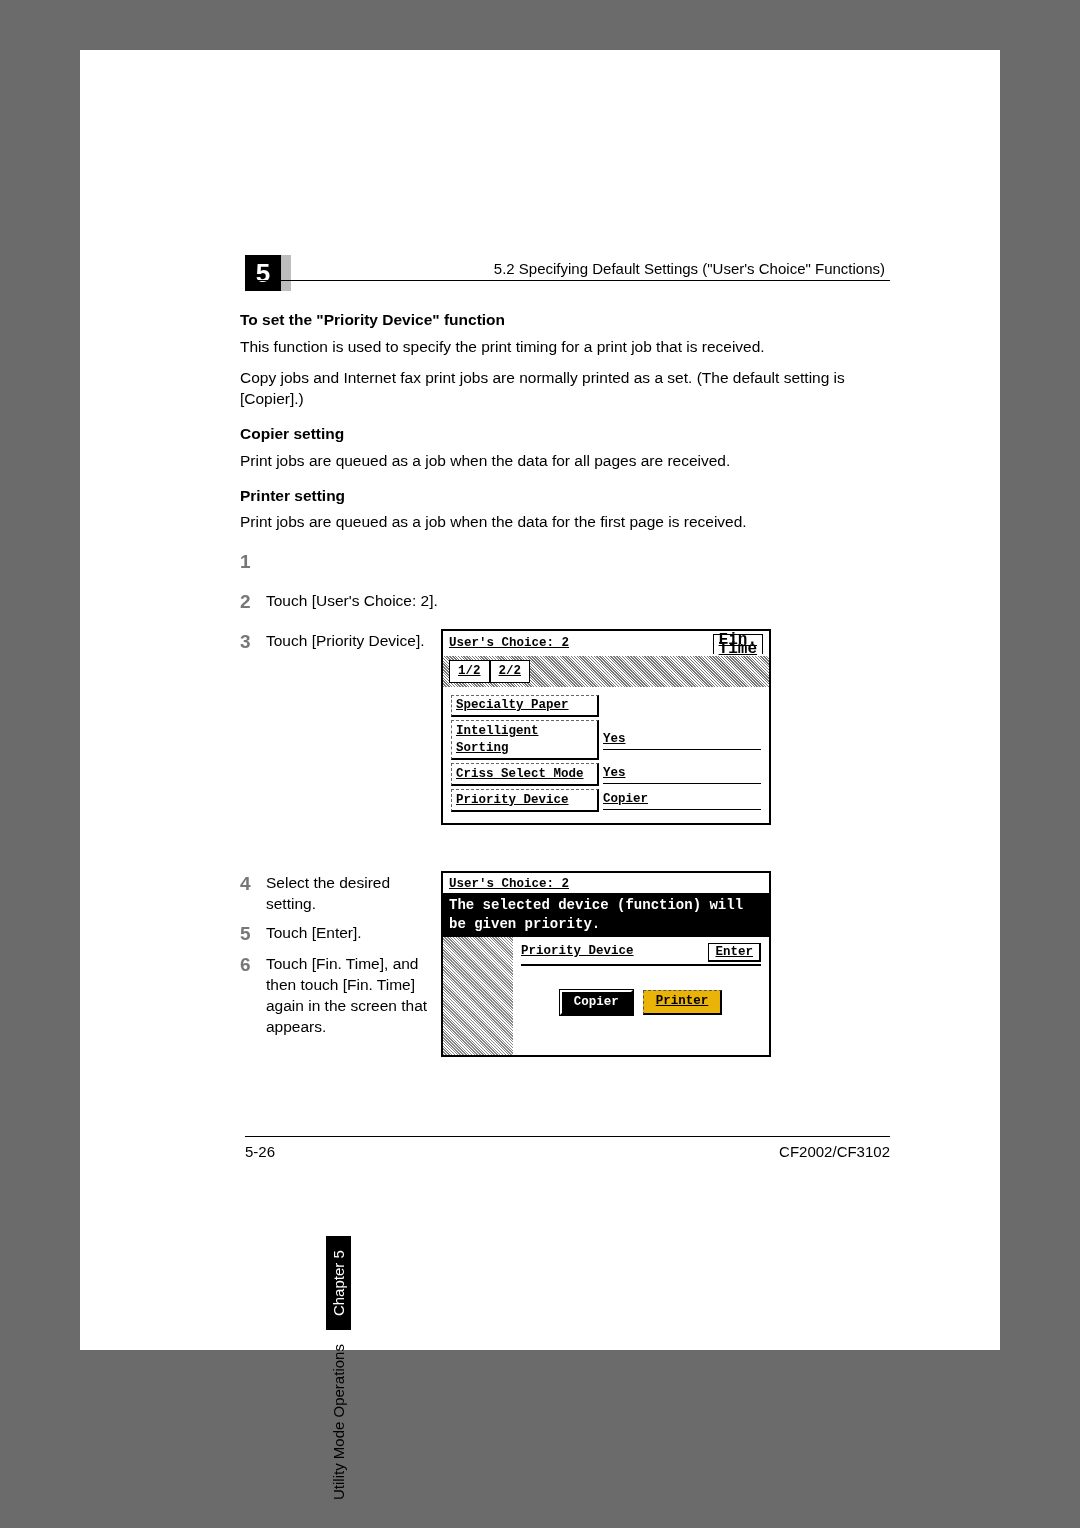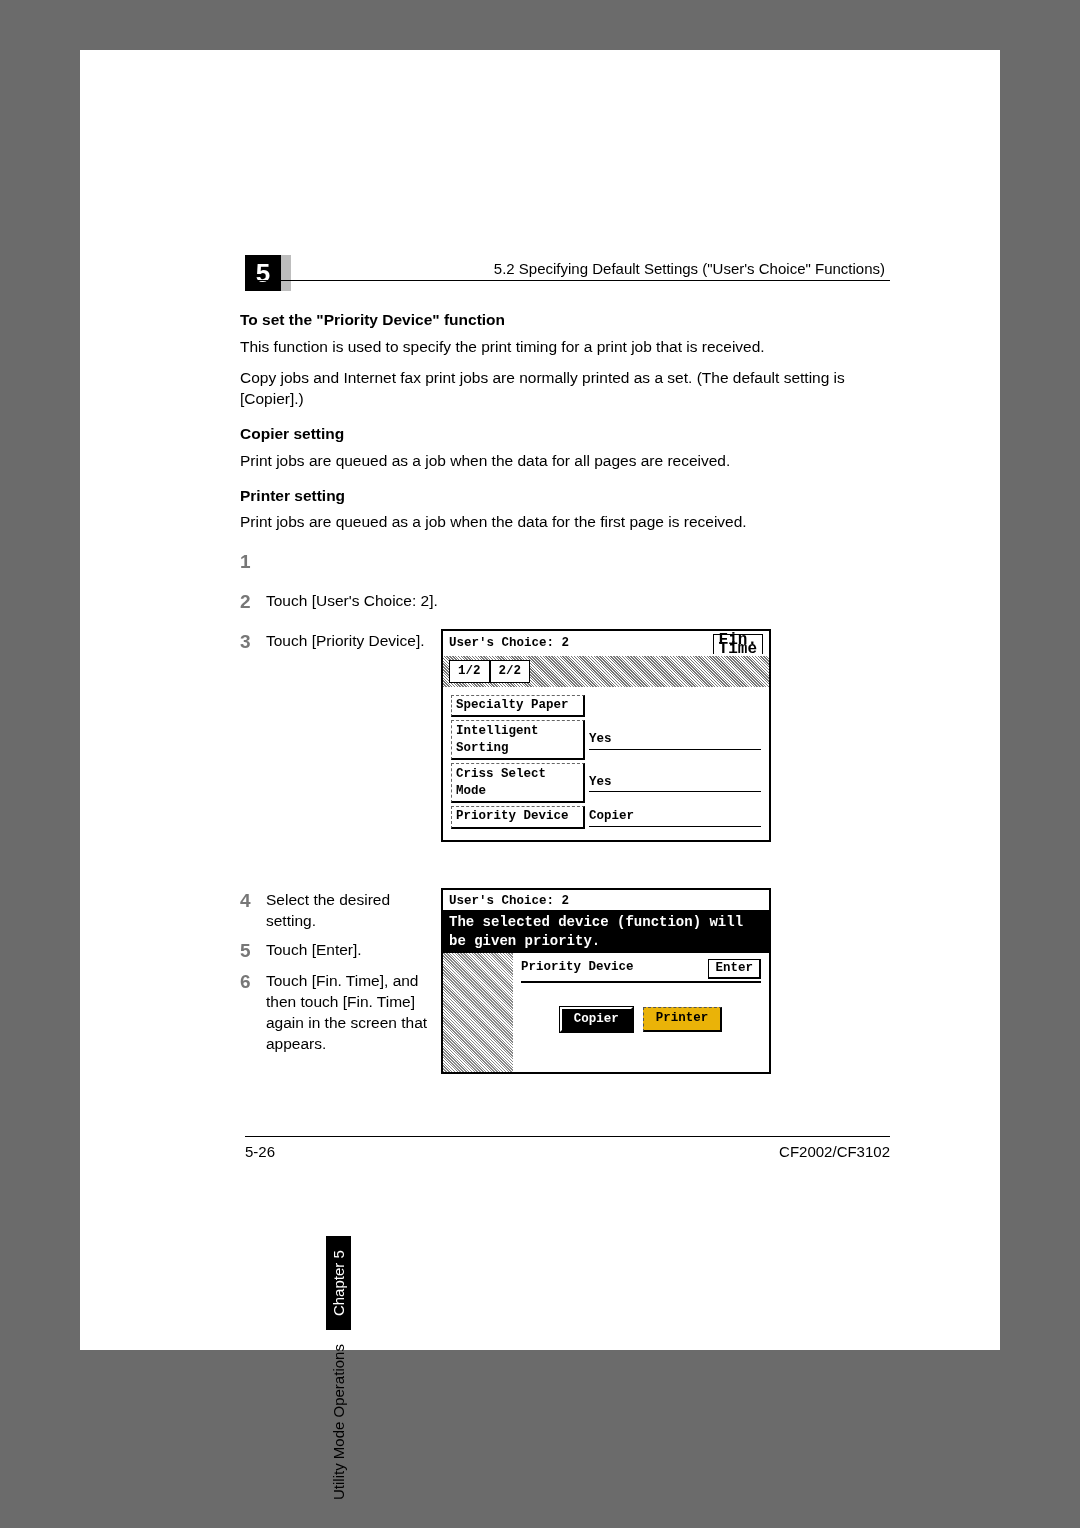--- a/index.html
+++ b/index.html
@@ -92,20 +92,21 @@
     flex: 1;
   }
   .screen {
     border: 2px solid #000;
     width: 330px;
     font-family: "Courier New", monospace;
     font-weight: bold;
     font-size: 12.5px;
     background: #fff;
     position: relative;
+    text-decoration: underline;
   }
   .screen .titlebar {
     display: flex;
     justify-content: space-between;
     align-items: center;
     padding: 3px 6px 2px 6px;
   }
   .screen .fin-time {
     border: 1.5px solid #000;
     border-bottom: none;
@@ -137,21 +138,21 @@
     align-items: center;
     margin-bottom: 3px;
   }
   .btn3d {
     border-top: 1px dashed #666;
     border-left: 1px dashed #666;
     border-right: 2px solid #000;
     border-bottom: 2px solid #000;
     background: #fff;
     padding: 1.5px 4px;
-    width: 134px;
+    width: 148px;
     display: inline-block;
   }
   .val {
     border-bottom: 1.5px solid #000;
     margin-left: 4px;
     flex: 1;
     padding-bottom: 1px;
   }
   .msgbar {
     color: #fff;

